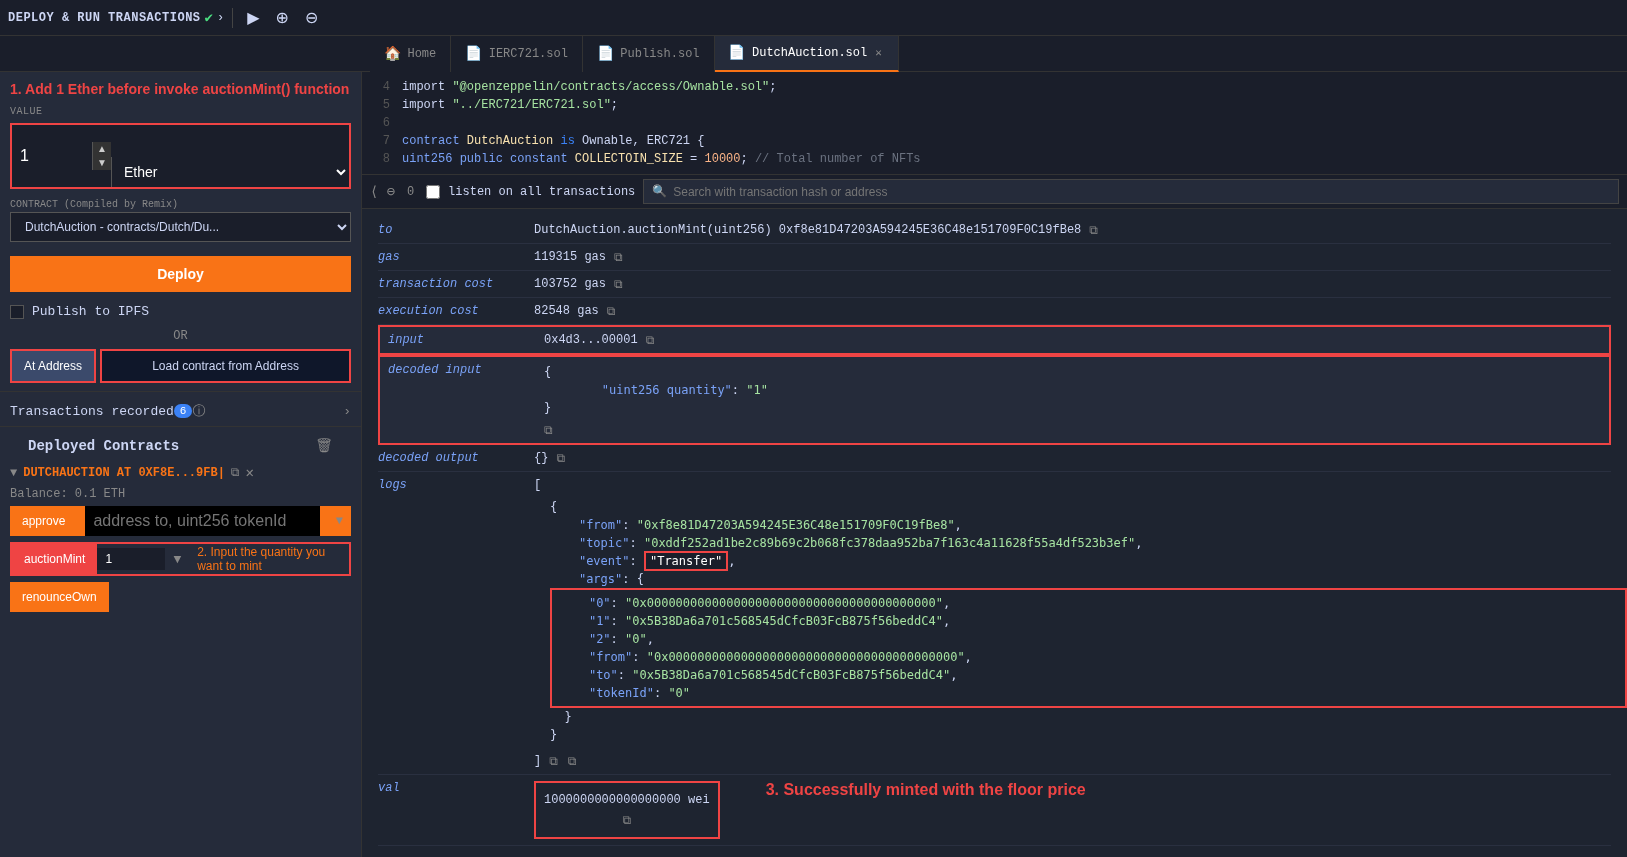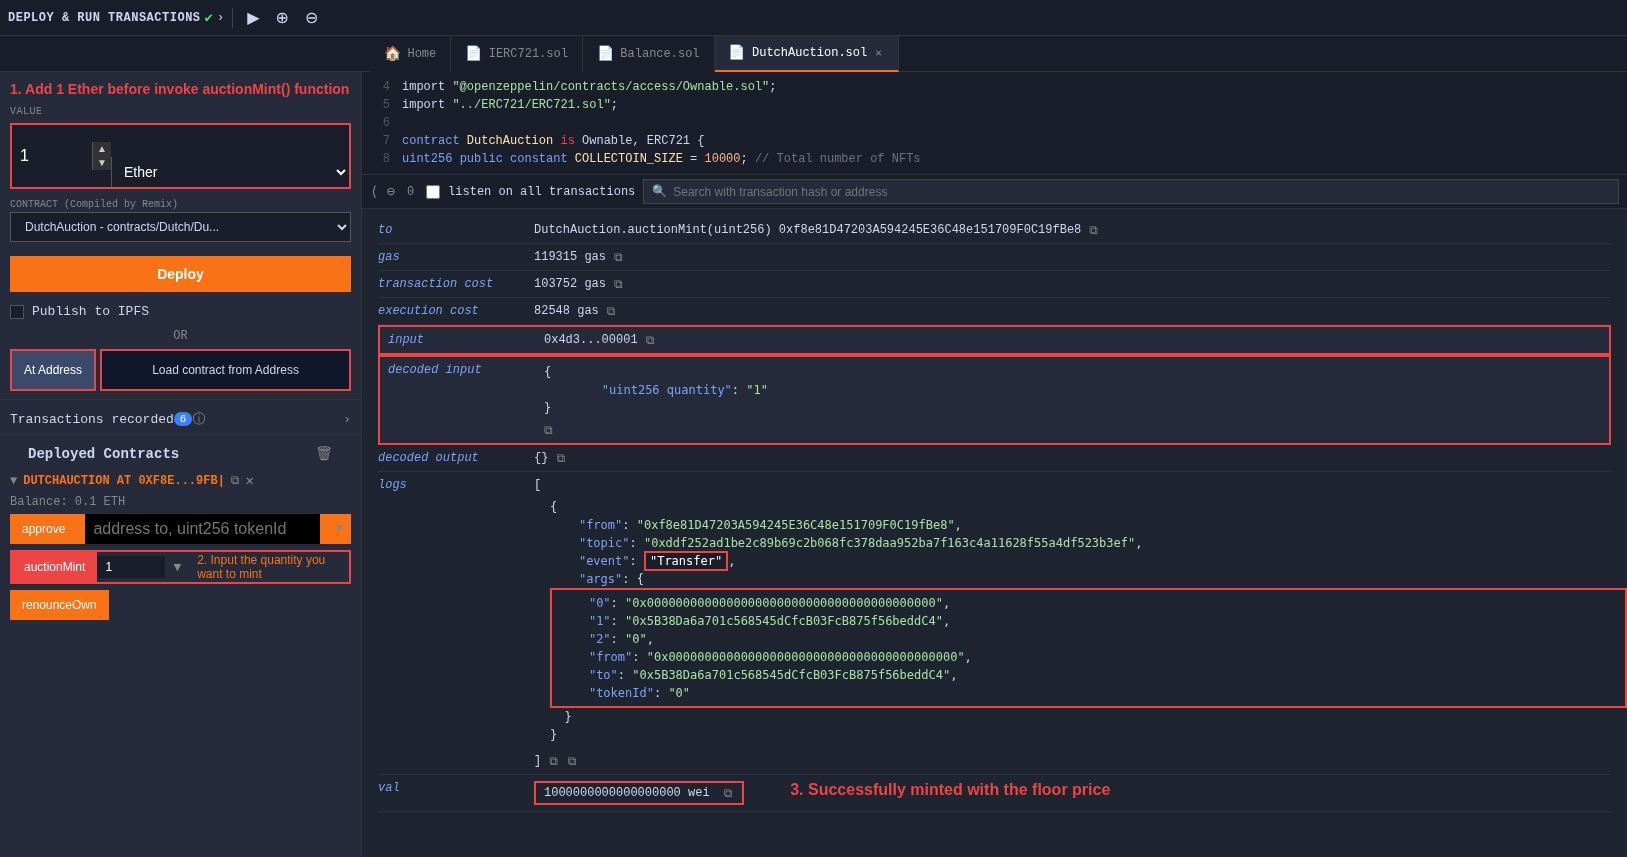--- a/index.html
+++ b/index.html
@@ -218,21 +218,21 @@
 
     .at-address-row {
       display: flex;
       padding: 0 10px 8px;
       gap: 4px;
     }
     .at-address-btn {
       background: #3b4a6b;
       border: 2px solid #ef4444;
       color: #fff;
-      padding: 12px 12px;
+      padding: 4px 12px;
       font-size: 12px;
       cursor: pointer;
       white-space: nowrap;
     }
     .load-contract-btn {
       background: #0f172a;
       border: 2px solid #ef4444;
       color: #cdd6f4;
       padding: 8px 12px;
       font-size: 12px;
@@ -456,24 +456,25 @@
       color: #fff;
       padding: 1px 4px;
     }
     .args-highlight {
       border: 2px solid #ef4444;
       padding: 4px 8px;
       display: block;
     }
     .val-highlight {
       border: 2px solid #ef4444;
-      padding: 3px 8px;
+      padding: 10px 8px;
       display: inline-flex;
       align-items: center;
-      gap: 12px;
+      gap: 6px;
+      flex-direction: column;
     }
     .annot2 {
       color: #f97316;
       font-size: 14px;
       font-weight: normal;
       font-family: Arial, sans-serif;
     }
     .annot3 {
       color: #ef4444;
       font-size: 16px;
@@ -510,21 +511,21 @@
   <div class="tab">
     <span class="tab-icon">🏠</span>
     <span>Home</span>
   </div>
   <div class="tab">
     <span class="tab-icon">📄</span>
     <span>IERC721.sol</span>
   </div>
   <div class="tab">
     <span class="tab-icon">📄</span>
-    <span>Balance.sol</span>
+    <span>Publish.sol</span>
   </div>
   <div class="tab active">
     <span class="tab-icon">📄</span>
     <span>DutchAuction.sol</span>
     <span class="tab-close">✕</span>
   </div>
 </div>
 
 <div class="main">
 
@@ -623,21 +624,21 @@
       <div style="display:flex;padding:2px 0;">
         <span style="color:#555;width:40px;text-align:right;padding-right:12px;flex-shrink:0;">5</span>
         <span style="color:#cdd6f4;">  import <span style="color:#a6e3a1;">"../ERC721/ERC721.sol"</span>;</span>
       </div>
       <div style="display:flex;padding:2px 0;">
         <span style="color:#555;width:40px;text-align:right;padding-right:12px;flex-shrink:0;">6</span>
         <span></span>
       </div>
       <div style="display:flex;padding:2px 0;">
         <span style="color:#555;width:40px;text-align:right;padding-right:12px;flex-shrink:0;">7</span>
-        <span style="color:#cdd6f4;"><span style="color:#7aa2f7;">contract</span> <span style="color:#f9e2af;">DutchAuction</span> <span style="color:#ef4444;">is</span> Ownable, ERC721 {</span>
+        <span style="color:#cdd6f4;"><span style="color:#7aa2f7;">contract</span> <span style="color:#f9e2af;">DutchAuction</span> <span style="color:#3b82f6;">is</span> Ownable, ERC721 {</span>
       </div>
       <div style="display:flex;padding:2px 0;">
         <span style="color:#555;width:40px;text-align:right;padding-right:12px;flex-shrink:0;">8</span>
         <span style="color:#cdd6f4;">    <span style="color:#7aa2f7;">uint256</span> <span style="color:#7aa2f7;">public</span> <span style="color:#7aa2f7;">constant</span> <span style="color:#f9e2af;">COLLECTOIN_SIZE</span> = <span style="color:#fab387;">10000</span>; <span style="color:#6b7280;">// Total number of NFTs</span></span>
       </div>
     </div>
 
     <div class="code-header">
       <span style="color:#888;cursor:pointer;font-size:14px;">⟨</span>
       <span style="color:#888;cursor:pointer;font-size:14px;">⊖</span>

